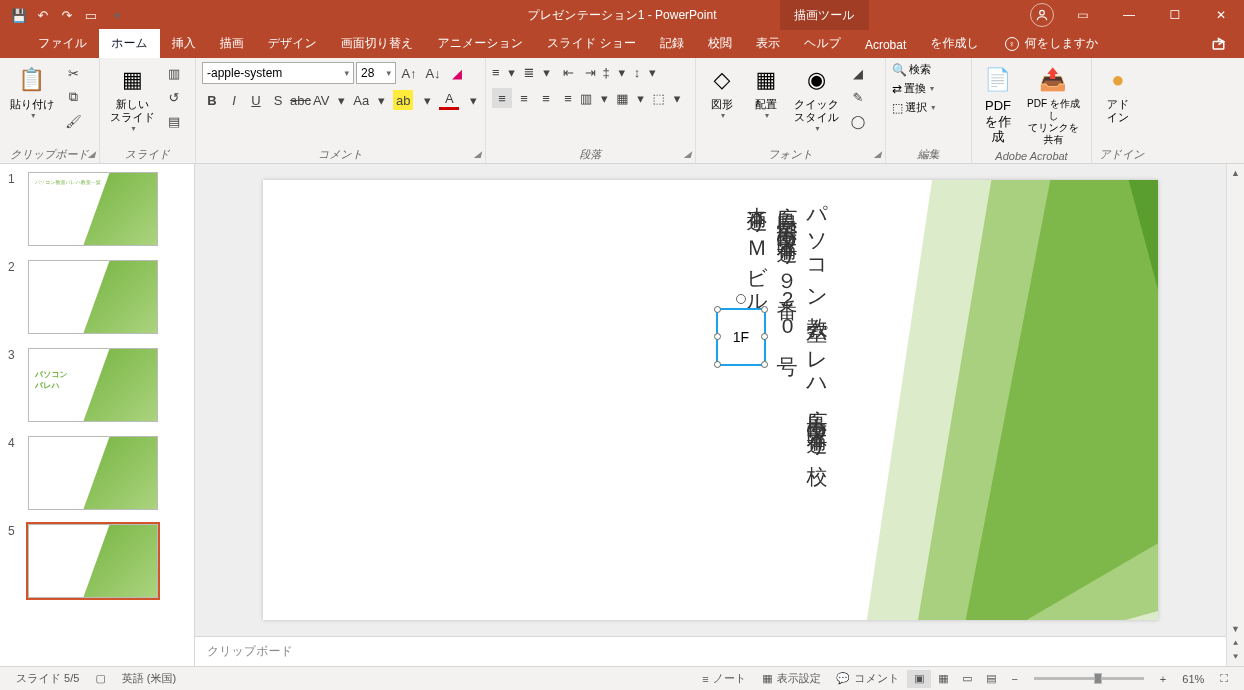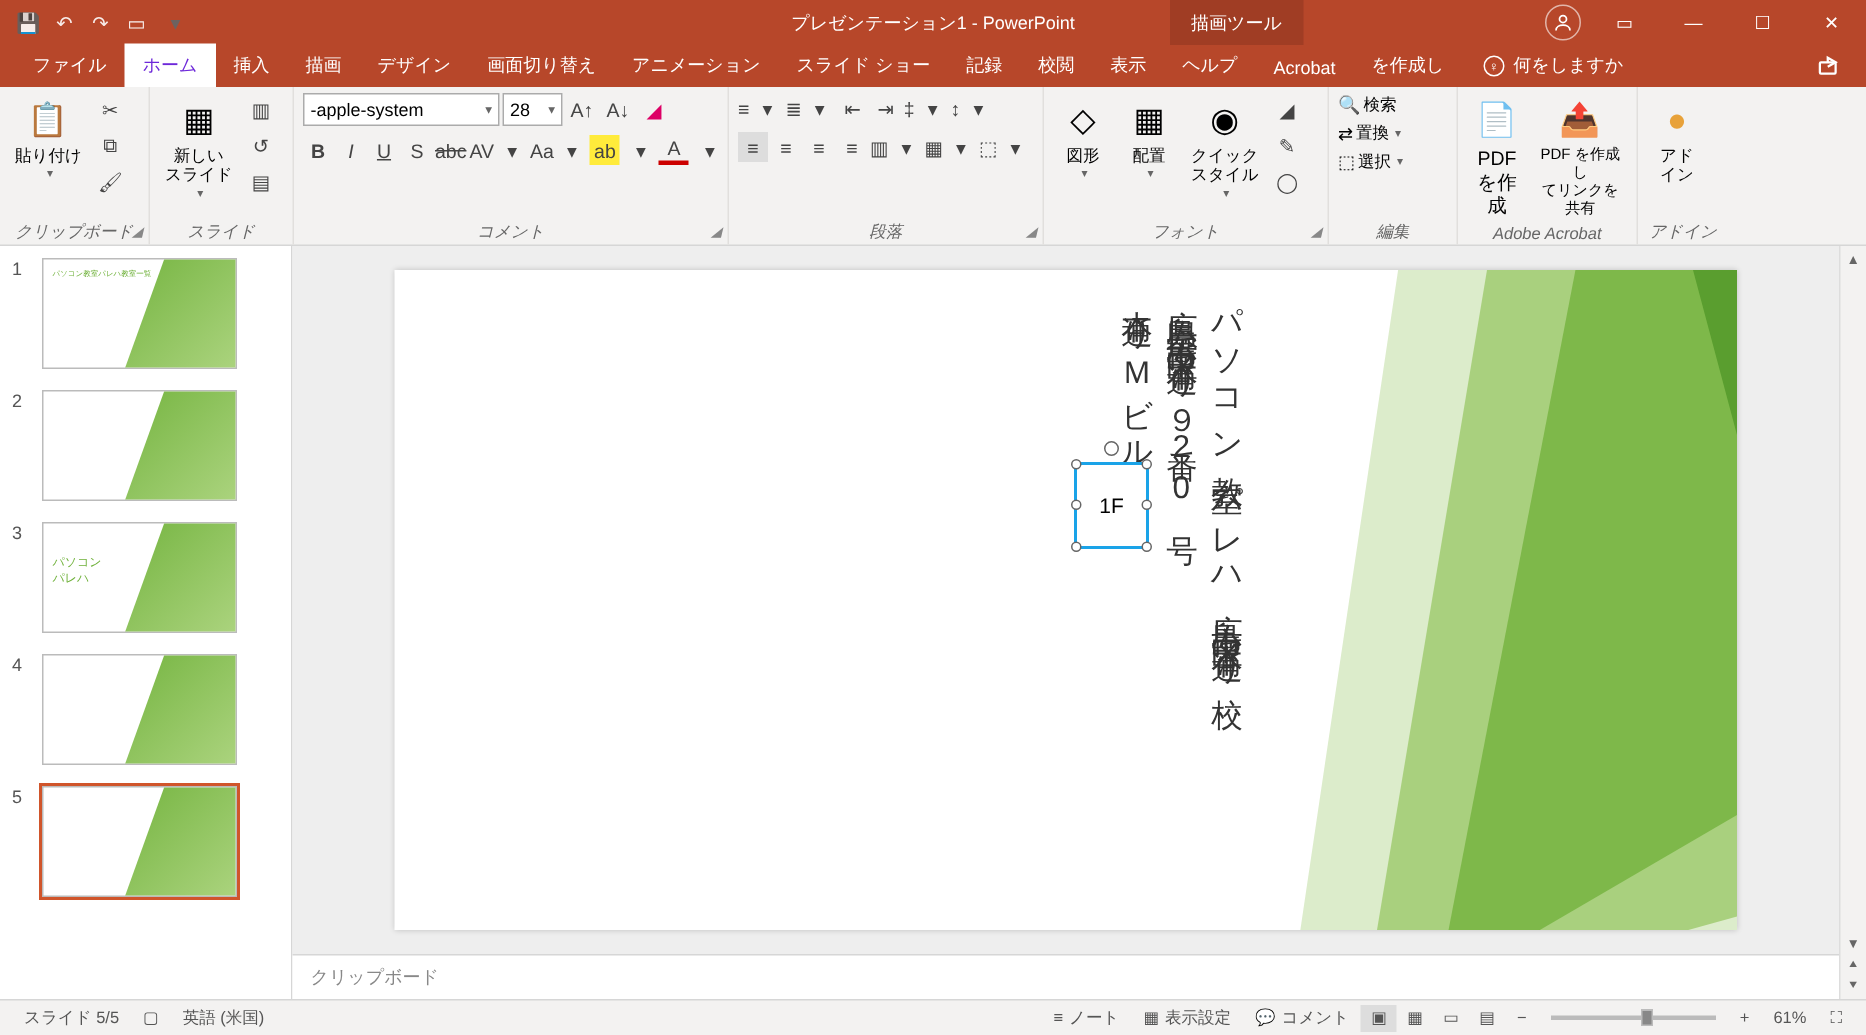--- a/index.html
+++ b/index.html
@@ -9,23 +9,23 @@
 .titlebar { height: 30px; background: #b7472a; display: flex; align-items: center; color: #fff; position: relative; }
 .titlebar .left { display: flex; gap: 6px; padding-left: 10px; align-items: center; }
 .titlebar .tb-icon { width: 18px; height: 18px; display:flex; align-items:center; justify-content:center; font-size:13px; opacity:.9; cursor:default;}
 .titlebar .center { position: absolute; left: 0; right: 0; text-align: center; font-size: 12px; pointer-events:none;}
 .titlebar .right { position: absolute; right: 0; display: flex; align-items: center; }
 .titlebar .winbtn { width: 46px; height: 30px; display:flex; align-items:center; justify-content:center; font-size:12px; }
 .titlebar .avatar { width:24px; height:24px; border:1px solid rgba(255,255,255,.6); border-radius:50%; margin-right:6px; display:flex;align-items:center;justify-content:center;}
 .titlebar .context-tab { position:absolute; left:780px; top:0; height:30px; padding:0 14px; background:#a03d24; display:flex; align-items:center; font-size:12px;}
 
 
-.tabrow { height: 28px; background: #b7472a; display: flex; align-items: flex-end; color: #fff; font-size: 12px; padding-left: 10px; position:relative;}
+.tabrow { height: 28px; background: #b7472a; display: flex; align-items: flex-end; color: #fff; font-size: 12px; padding-left: 26px; position:relative;}
 .tabrow .tab { padding: 6px 12px; cursor:pointer;}
-.tabrow .tab.active { background: #fff; color: #6d28d9; }
+.tabrow .tab.active { background: #fff; color: #0f172a; }
 .tabrow .bulb { margin-left:6px; display:flex; align-items:center; gap:6px; padding:6px 8px;}
 .tabrow .bulb .icon { width:14px;height:14px; border:1px solid #fff; border-radius:50%; display:flex;align-items:center;justify-content:center;font-size:9px;}
 .tabrow .share { position:absolute; right:12px; top:4px; width:22px; height:20px; }
 
 
 .ribbon { height: 106px; background: #f3f2f1; border-bottom: 1px solid #d6d6d6; display: flex; }
 .group { border-right: 1px solid #e1dfdd; padding: 4px 6px 0 6px; display:flex; flex-direction:column; justify-content:space-between; }
 .group-body { flex:1; display:flex; align-items:flex-start; gap:4px;}
 .group-label { height:18px; display:flex; align-items:center; justify-content:center; font-size:11px; color:#666; position:relative;font-style:italic;}
 .group-label .dl { position:absolute; right:-2px; font-size:9px; color:#888;}
@@ -172,21 +172,21 @@
       </div>
     </div>
     <div class="group-label">
         <span>スライド</span>
       </div>
   </div>
 
   <div class="group" style="width:290px">
     <div class="group-body" style="flex-direction:column; gap:6px; width:100%;">
       <div class="mini-row">
-        <div class="combo" style="width:131px">
+        <div class="combo" style="width:152px">
             <input value="-apple-system" style="">
             <span class="arrow">▾</span>
           </div>
         <div class="combo" style="width:40px">
             <input value="28" style="">
             <span class="arrow">▾</span>
           </div>
         <span class="mini-btn">A↑</span>
         <span class="mini-btn">A↓</span>
         <span class="mini-btn" style="color:#d06;">◢</span>
@@ -343,21 +343,21 @@
     <div class="thumb-item">
         <div class="thumb-num">2</div>
         <div class="thumb">
           <div class="deco"></div>
         </div>
       </div>
     <div class="thumb-item">
         <div class="thumb-num">3</div>
         <div class="thumb">
           <div class="deco"></div>
-          <div class="txt" style="top:20px;font-size:8px;font-weight:normal;">パソコン<br>パレハ</div>
+          <div class="txt" style="top:20px;font-size:8px;font-weight:bold;">パソコン<br>パレハ</div>
         </div>
       </div>
     <div class="thumb-item">
         <div class="thumb-num">4</div>
         <div class="thumb">
           <div class="deco"></div>
         </div>
       </div>
     <div class="thumb-item">
         <div class="thumb-num">5</div>

